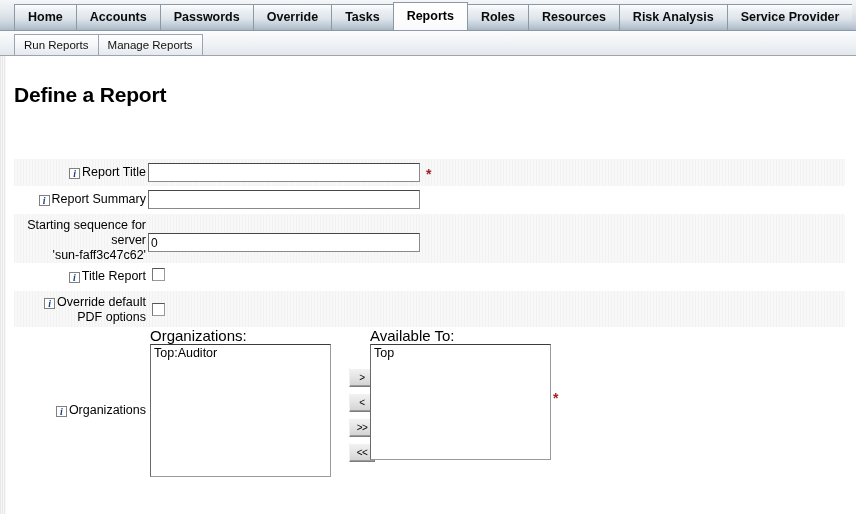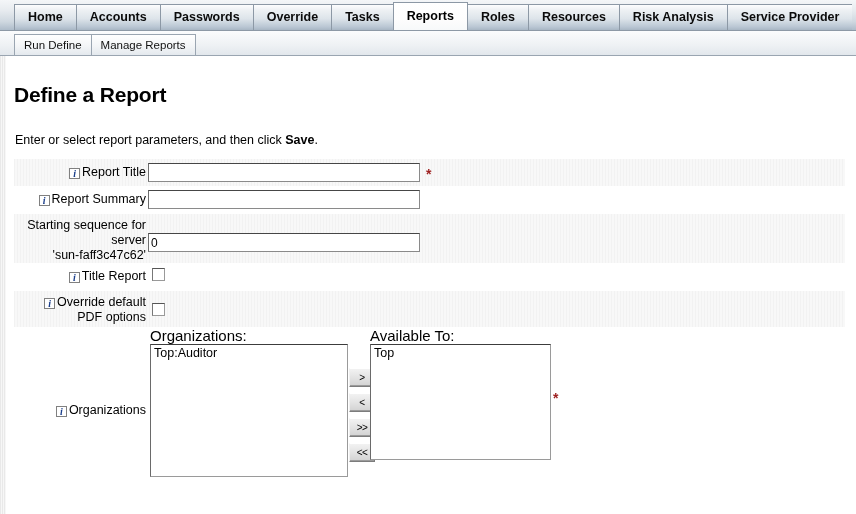--- a/index.html
+++ b/index.html
@@ -250,32 +250,29 @@
   <div class="tab">Tasks</div>
   <div class="tab active">Reports</div>
   <div class="tab">Roles</div>
   <div class="tab">Resources</div>
   <div class="tab">Risk Analysis</div>
   <div class="tab">Service Provider</div>
 
 </div>
 
 <div class="subtabbar">
-  <div class="subtab">Run Define</div>
+  <div class="subtab">Run Reports</div>
   <div class="subtab last">Manage Reports</div>
 </div>
 
 <div class="page">
   <div class="leftrail"></div>
 
   <h1 class="page-title">Define a Report</h1>
 
-  <div class="page-subtitle">
-    <span>Enter or select report parameters, and then click </span><b>Save</b><span>.</span>
-  </div>
 
   <div class="form">
 
     <div class="row striped" style="height:27px;">
       <div class="lbl-wrap" style="top:6px;">
         <span class="info-icon">i</span><span>Report Title</span>
       </div>
       <input class="txtinput" type="text" style="left: 134px; top: 4px; width: 272px; height: 19px;" value="">
       <span class="req" style="left:412px; top:9px;">*</span>
     </div>
@@ -311,21 +308,21 @@
       <input class="cbox" type="checkbox" style="left: 138px; top: 12px;">
     </div>
 
     <div class="row" style="height:168px;">
 
       <div class="lbl-wrap" style="top:76px;">
         <span class="info-icon">i</span><span>Organizations</span>
       </div>
 
       <div class="listlabel" style="left:136px; top:0px;">Organizations:</div>
-      <div class="listbox" style="left:136px; top:17px; width:198px; height:133px;">
+      <div class="listbox" style="left:136px; top:17px; width:181px; height:133px;">
         <div class="opt">Top:Auditor</div>
       </div>
 
       <div class="xferbtn" style="left:335px; top:41px;">&gt;</div>
       <div class="xferbtn" style="left:335px; top:66px;">&lt;</div>
       <div class="xferbtn" style="left:335px; top:91px;">&gt;&gt;</div>
       <div class="xferbtn" style="left:335px; top:116px;">&lt;&lt;</div>
 
       <div class="listlabel" style="left:356px; top:0px;">Available To:</div>
       <div class="listbox" style="left:356px; top:17px; width:181px; height:116px;">

